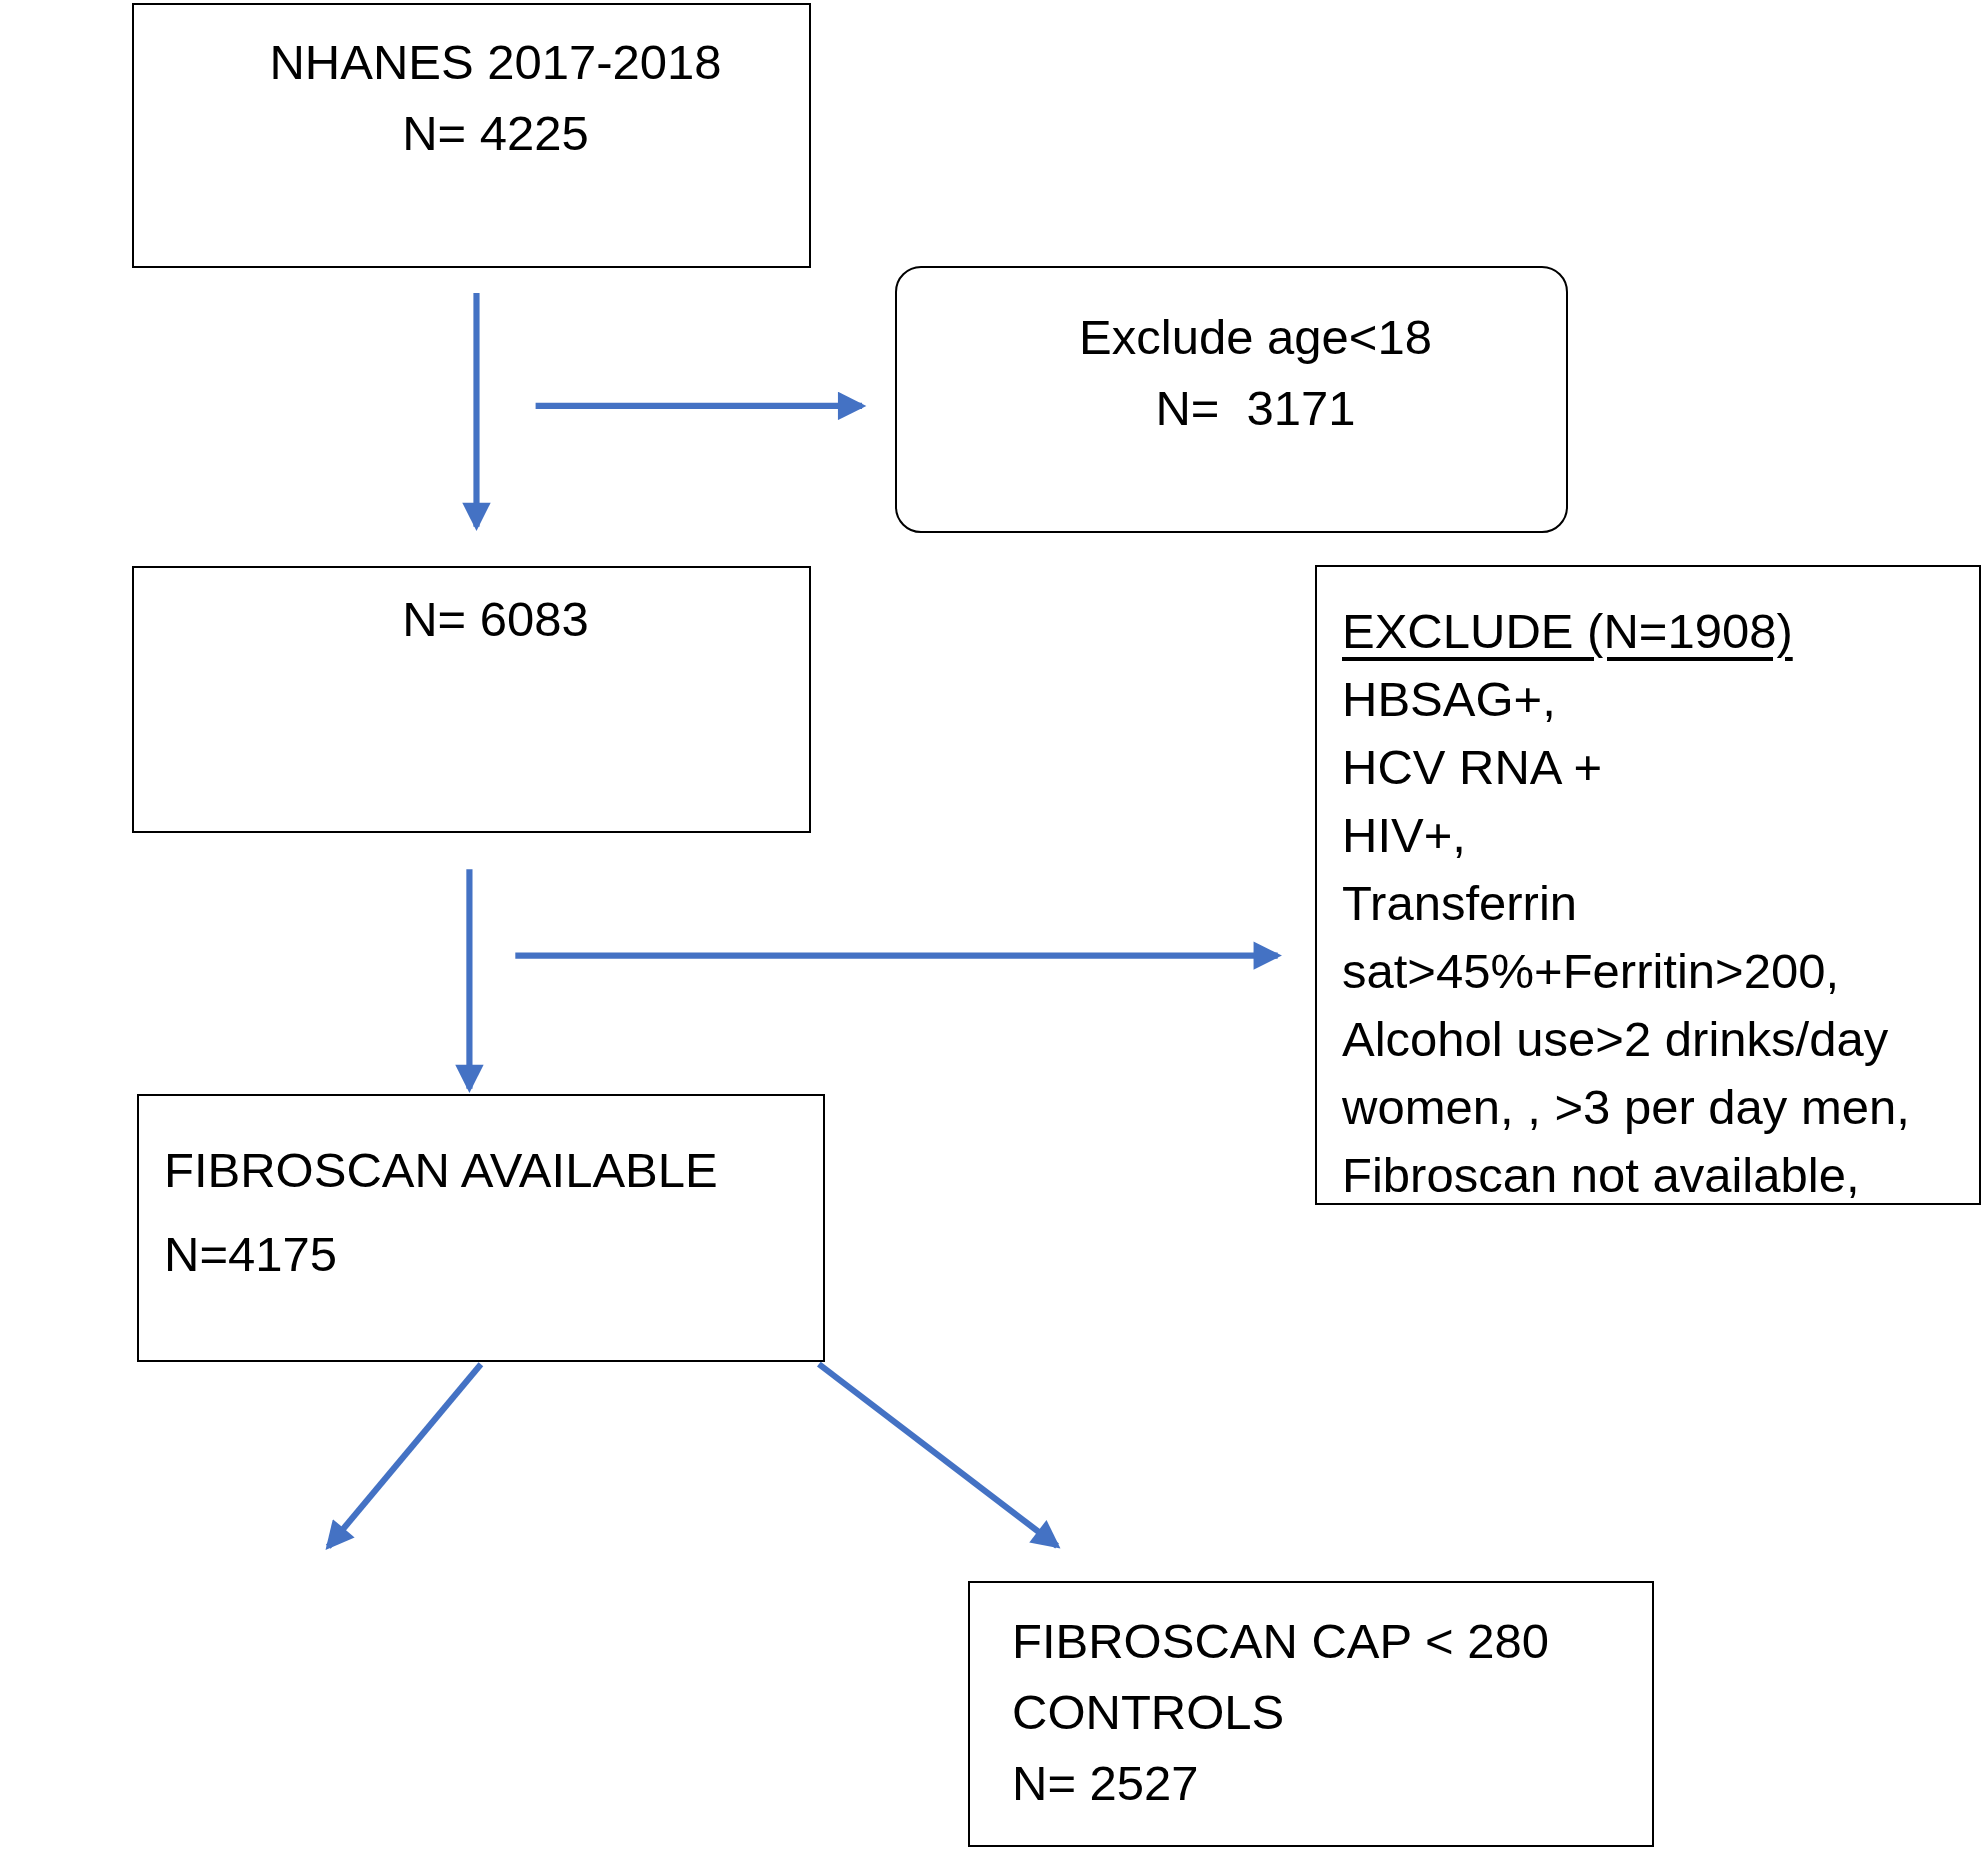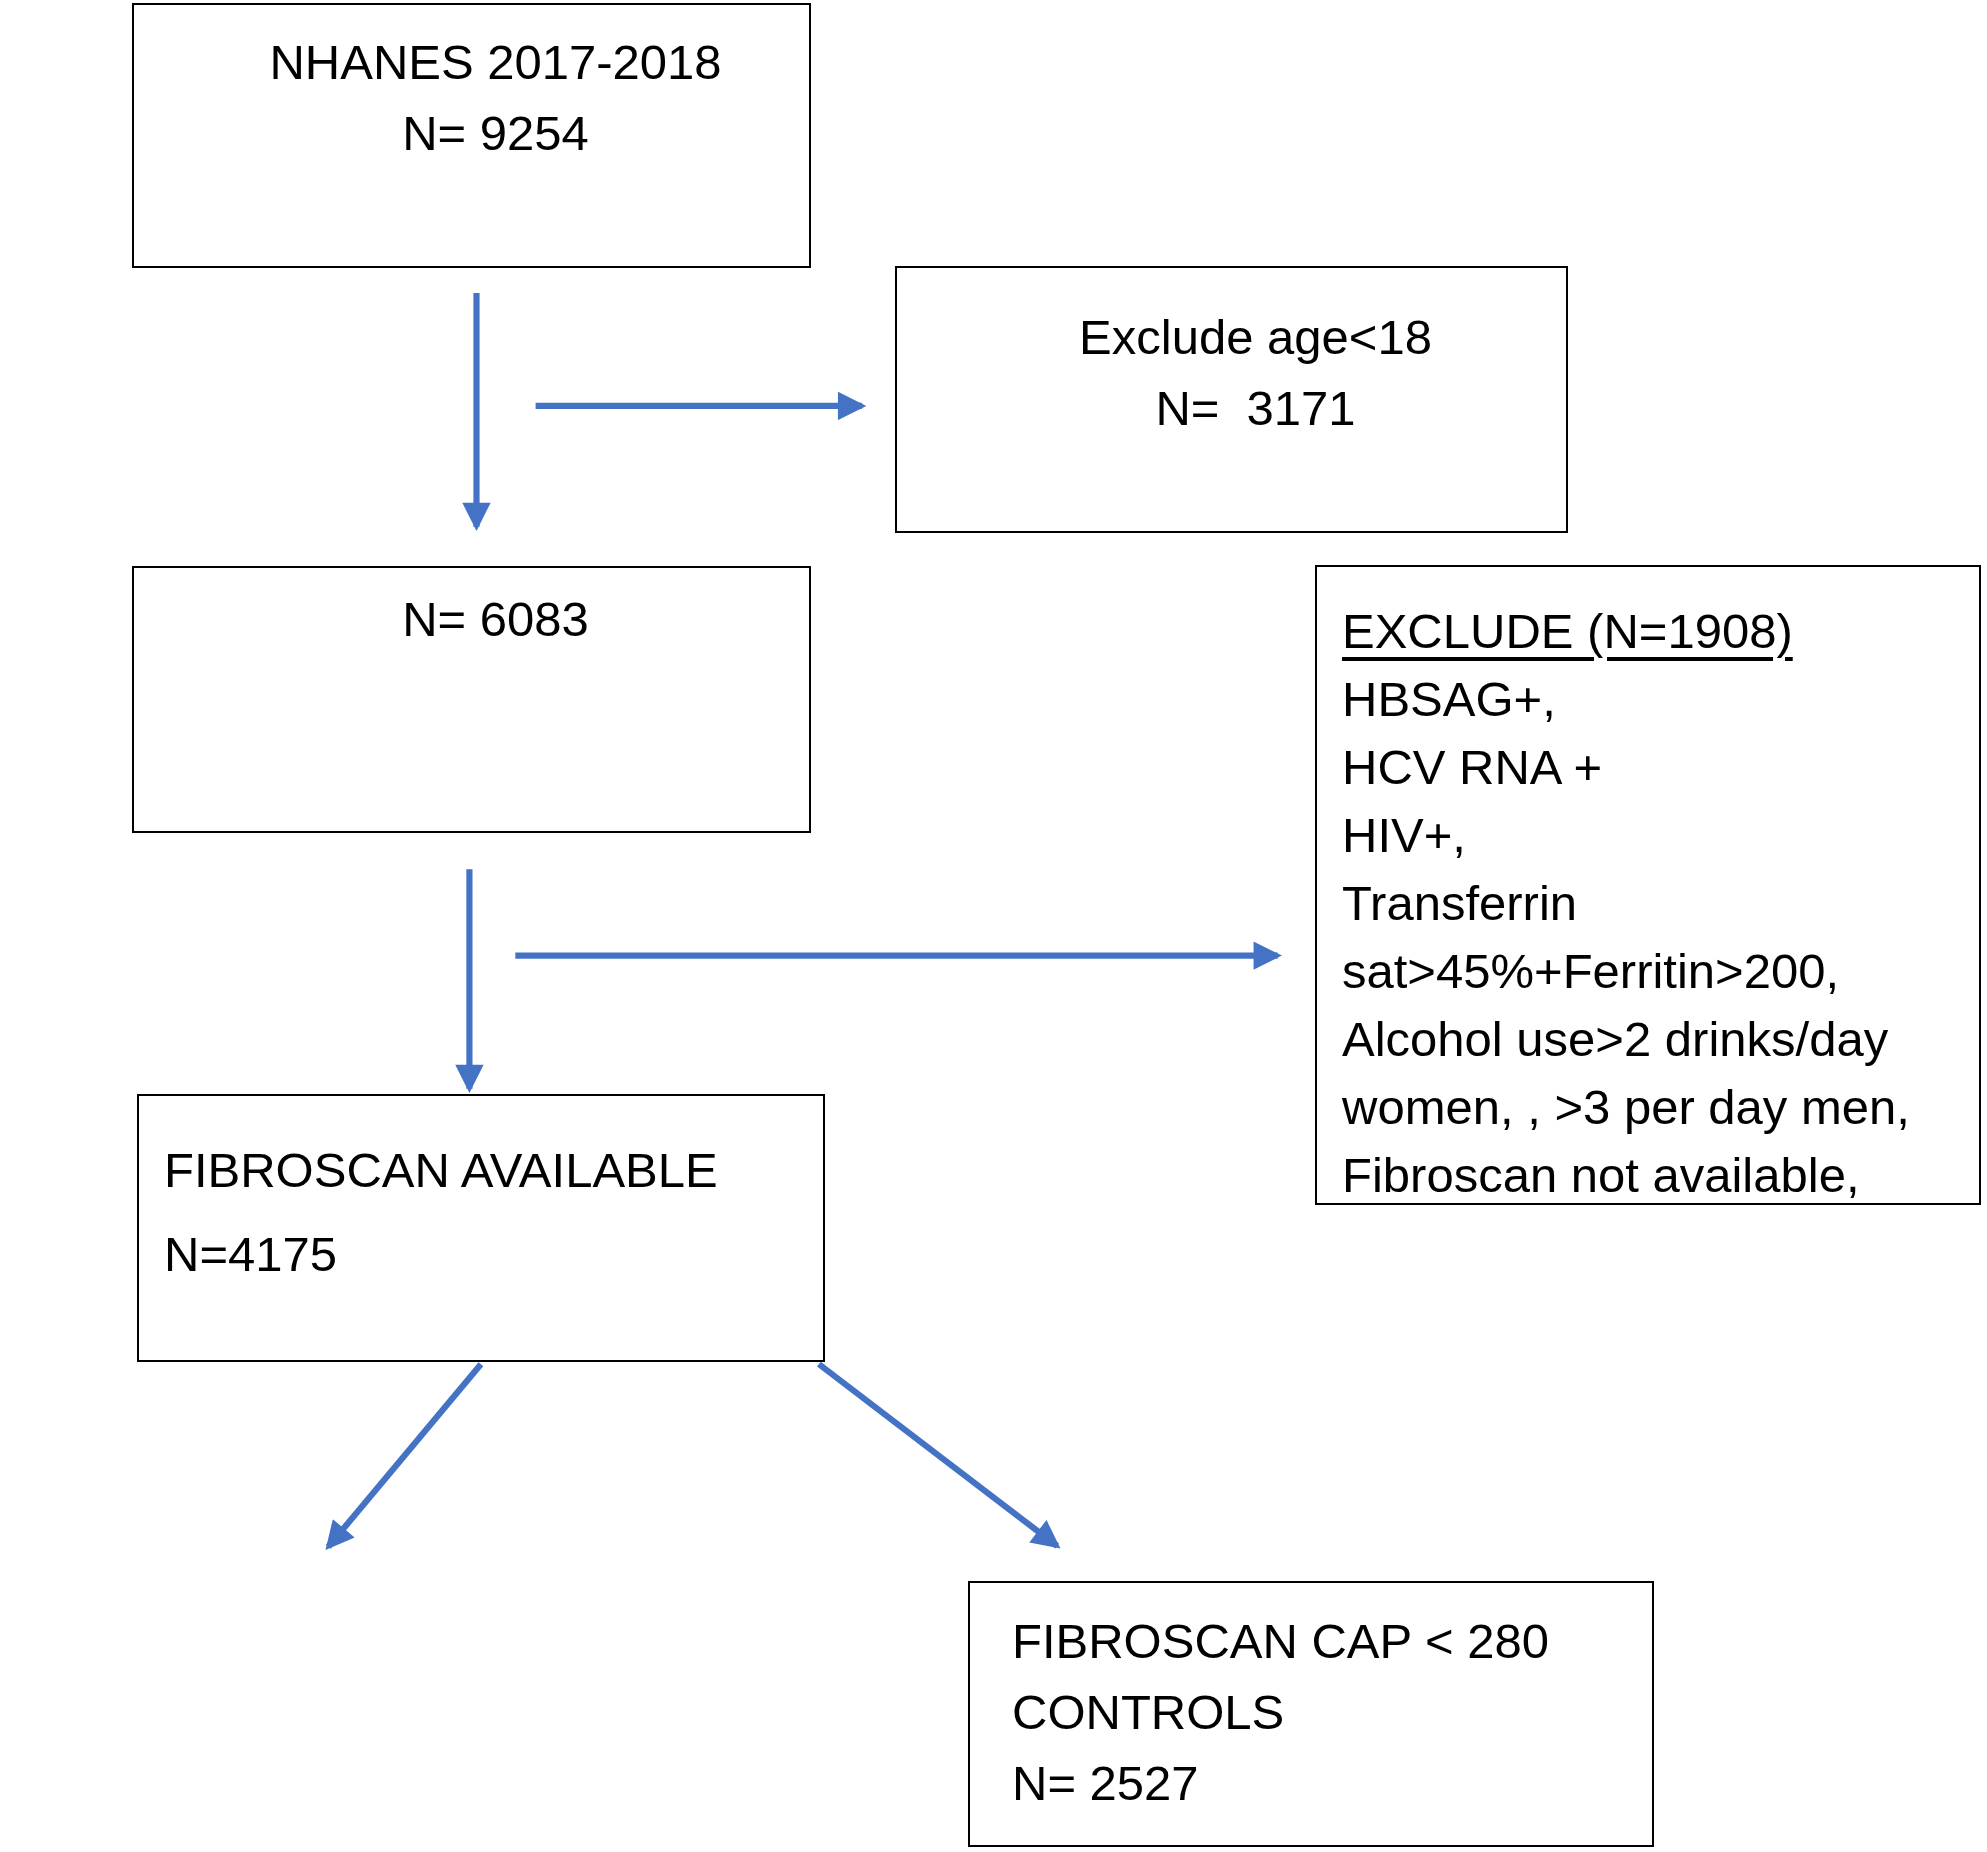--- a/index.html
+++ b/index.html
@@ -58,24 +58,24 @@
     <line class="arrow" x1="540" y1="332" x2="540" y2="597" marker-end="url(#ah)"></line>
     <line class="arrow" x1="607" y1="460" x2="977" y2="460" marker-end="url(#ah)"></line>
     <line class="arrow" x1="532" y1="985" x2="532" y2="1234" marker-end="url(#ah)"></line>
     <line class="arrow" x1="584" y1="1083" x2="1448" y2="1083" marker-end="url(#ah)"></line>
     <line class="arrow" x1="545" y1="1546" x2="372" y2="1753" marker-end="url(#ah)"></line>
     <line class="arrow" x1="928" y1="1546" x2="1198" y2="1752" marker-end="url(#ah)"></line>
   </svg>
 
   <div class="box center" id="b-nhanes" style="left:132px;top:2.6px;width:679px;height:265px;padding-top:22px;">
     <div class="line">NHANES 2017-2018</div>
-    <div class="line">N= 9254</div>
+    <div class="line">N= 4225</div>
   </div>
 
-  <div class="box center" id="b-exclude-age" style="left:895px;top:266px;width:673px;height:267px;padding-top:34px;">
+  <div class="box center" id="b-exclude-age" style="left:895px;top:266px;width:673px;height:267px;padding-top:34px;border-radius:26px;">
     <div class="line">Exclude age&lt;18</div>
     <div class="line">N=  3171</div>
   </div>
 
   <div class="box center" id="b-n6083" style="left:132px;top:566px;width:679px;height:267px;padding-top:16px;">
     <div class="line">N= 6083</div>
   </div>
 
   <div class="box" id="b-exclude-detail" style="left:1315px;top:565px;width:666px;height:640px;padding:14px 17.6px 0 25px;">
     <div class="line title-underline">EXCLUDE (N=1908)</div>

